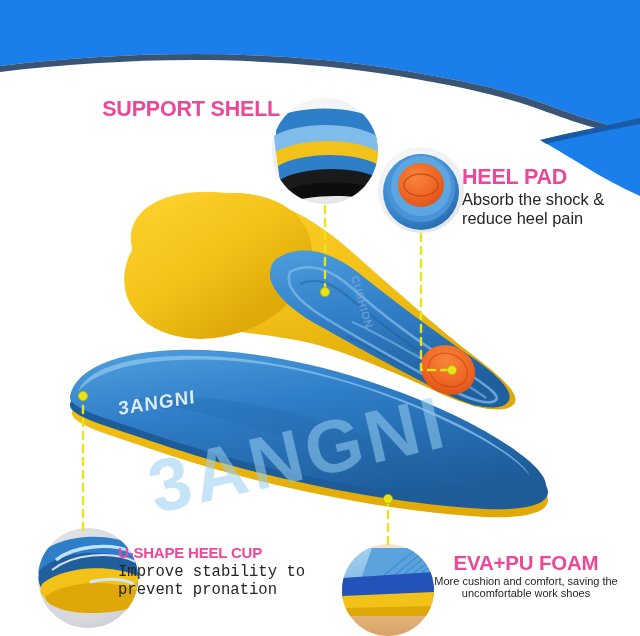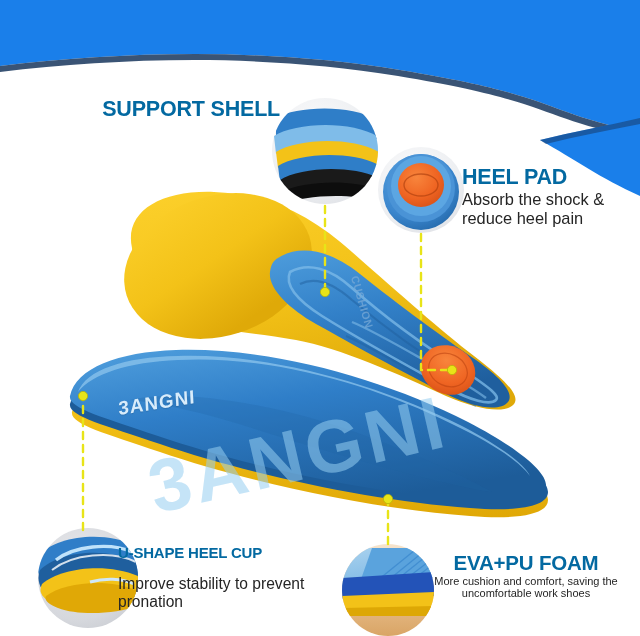--- a/index.html
+++ b/index.html
@@ -22,21 +22,21 @@
     top: 0;
     left: 0;
     width: 640px;
     height: 636px;
   }
 
   
   .callout { position: absolute; }
   .callout .title {
     font-weight: bold;
-    color: #0369a1;
+    color: #ec4899;
     letter-spacing: -0.2px;
     line-height: 1.05;
     white-space: nowrap;
   }
   .callout .desc {
     color: #252525;
     line-height: 1.18;
   }
 
   
@@ -60,21 +60,21 @@
   #callout-heelpad .desc  { font-size: 16.4px; margin-top: 1px; }
 
   
   #callout-heelcup {
     left: 118px;
     top: 545px;
     width: 216px;
     text-align: left;
   }
   #callout-heelcup .title { font-size: 15px; }
-  #callout-heelcup .desc  { font-size: 15.6px; margin-top: 14px; }
+  #callout-heelcup .desc  { font-size: 15.6px; margin-top: 2px; font-family: Liberation Mono, monospace; }
 
   
   #callout-eva {
     left: 420px;
     top: 552px;
     width: 212px;
     text-align: center;
   }
   #callout-eva .title { font-size: 20.5px; }
   #callout-eva .desc  { font-size: 11px; margin-top: 1px; }

